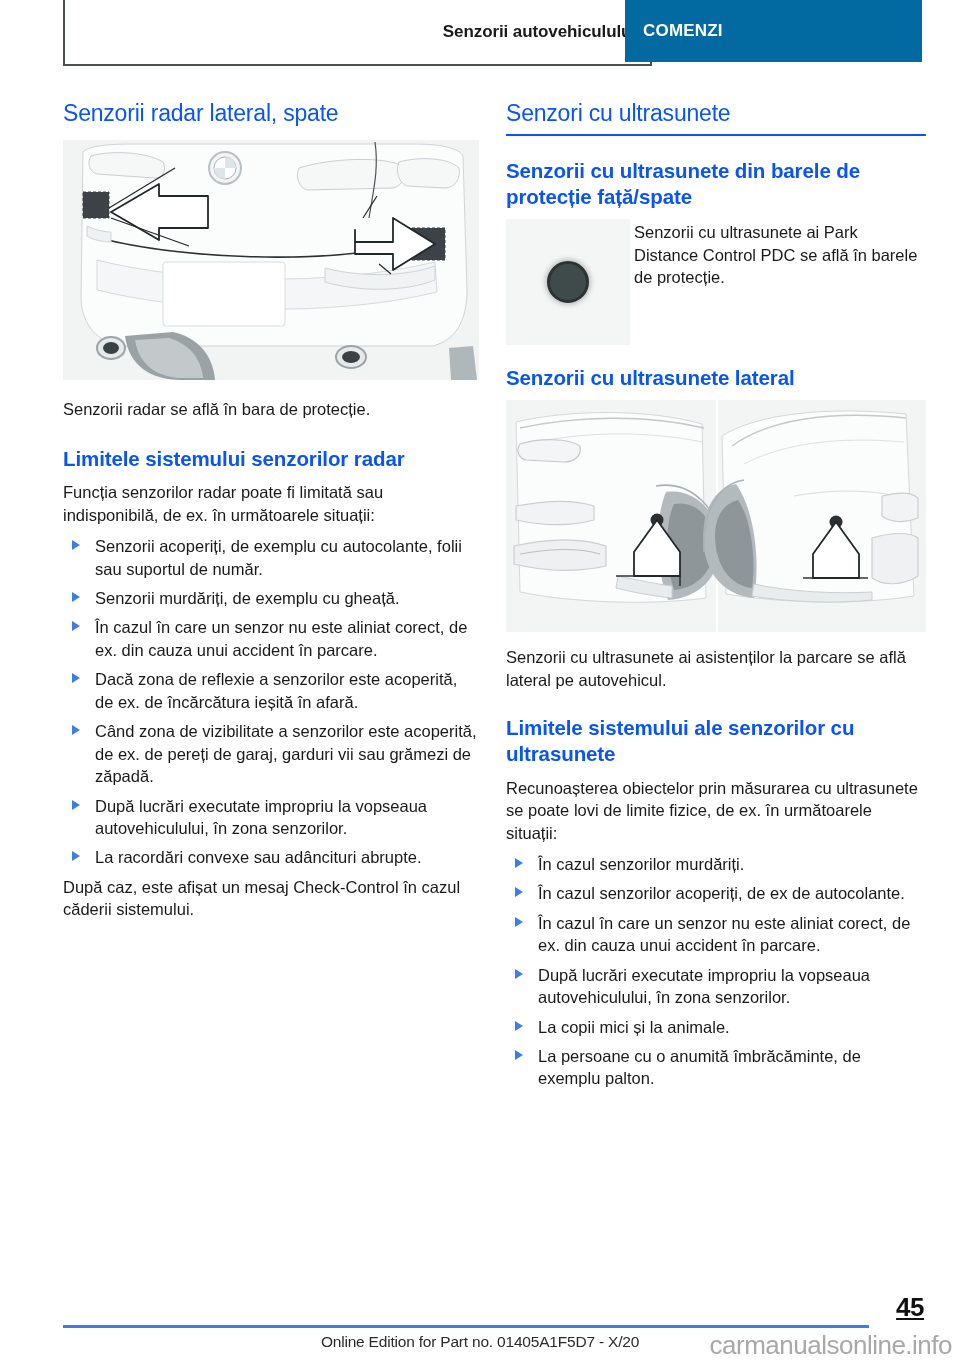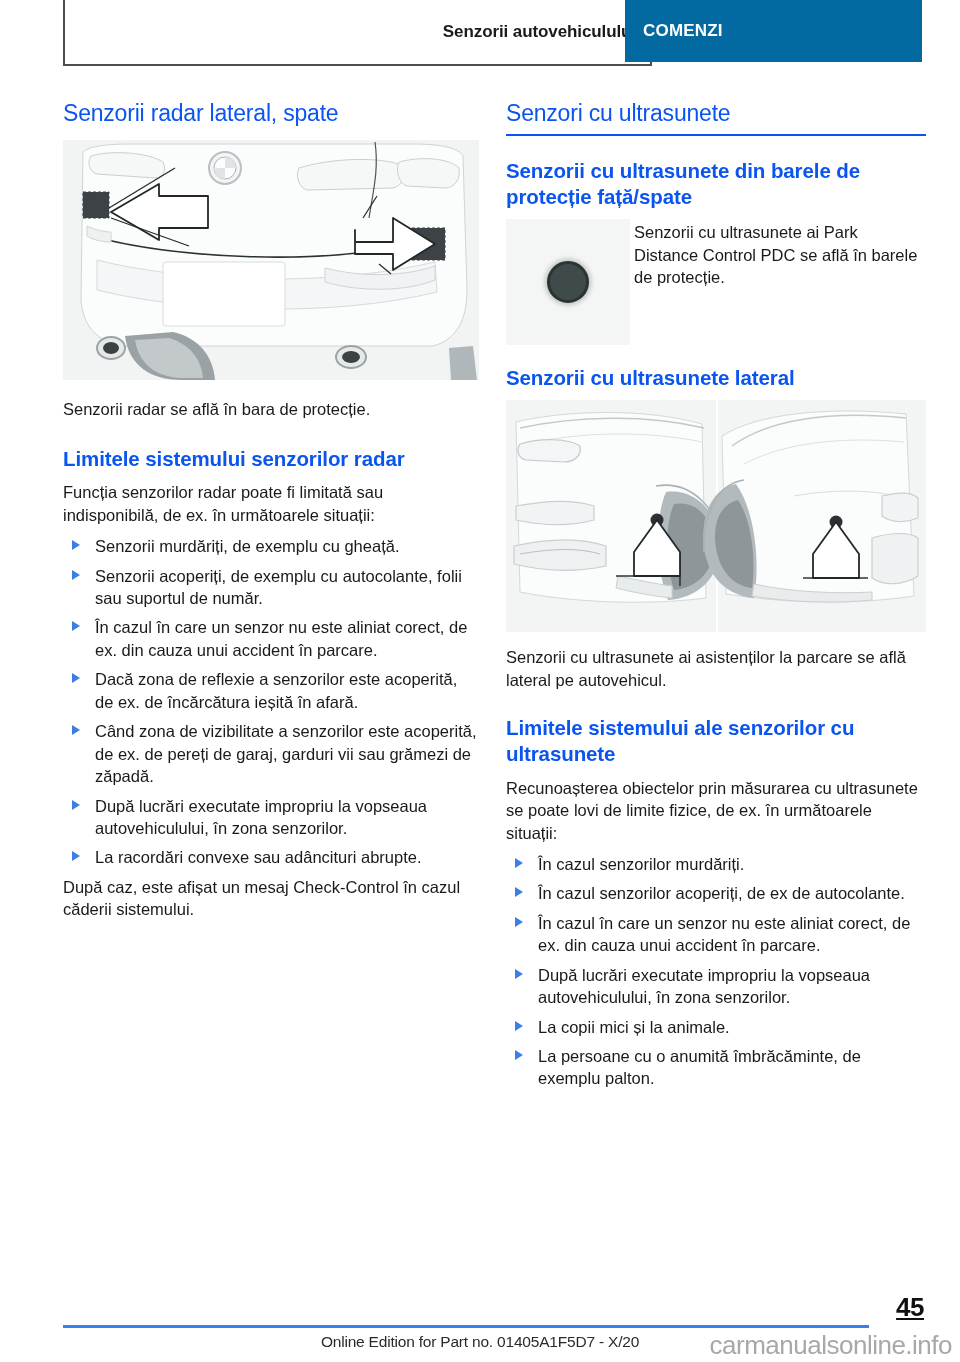--- a/index.html
+++ b/index.html
@@ -291,25 +291,25 @@
 
     <p class="body">Senzorii radar se află în bara de protecție.</p>
 
     <h2 class="h-sub" style="margin-top:26px;">Limitele sistemului senzorilor radar</h2>
 
     <p class="body">Funcția senzorilor radar poate fi limitată sau indisponibilă, de ex. în următoarele situații:</p>
 
     <ul class="bullets">
       <li>
         <span class="tri"></span>
+        <span>Senzorii acoperiți, de exemplu cu autocolante, folii sau suportul de număr.</span>
+      </li>
+      <li>
+        <span class="tri"></span>
         <span>Senzorii murdăriți, de exemplu cu gheață.</span>
-      </li>
-      <li>
-        <span class="tri"></span>
-        <span>Senzorii acoperiți, de exemplu cu autocolante, folii sau suportul de număr.</span>
       </li>
       <li>
         <span class="tri"></span>
         <span>În cazul în care un senzor nu este aliniat corect, de ex. din cauza unui accident în parcare.</span>
       </li>
       <li>
         <span class="tri"></span>
         <span>Dacă zona de reflexie a senzorilor este acoperită, de ex. de încărcătura ieșită în afară.</span>
       </li>
       <li>

